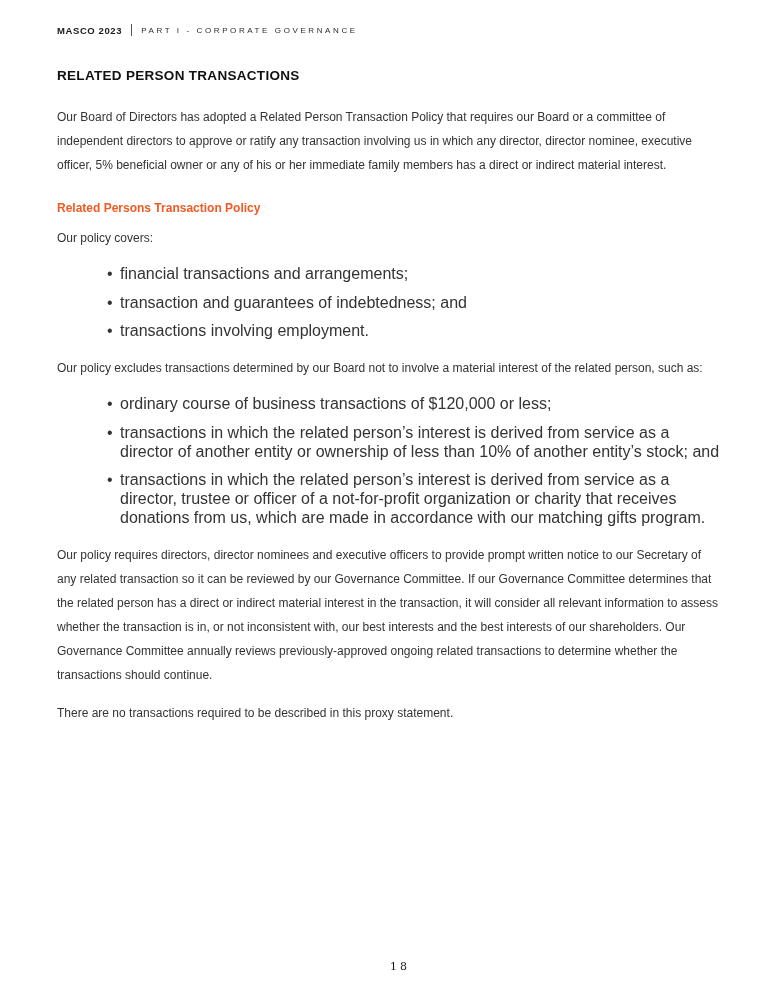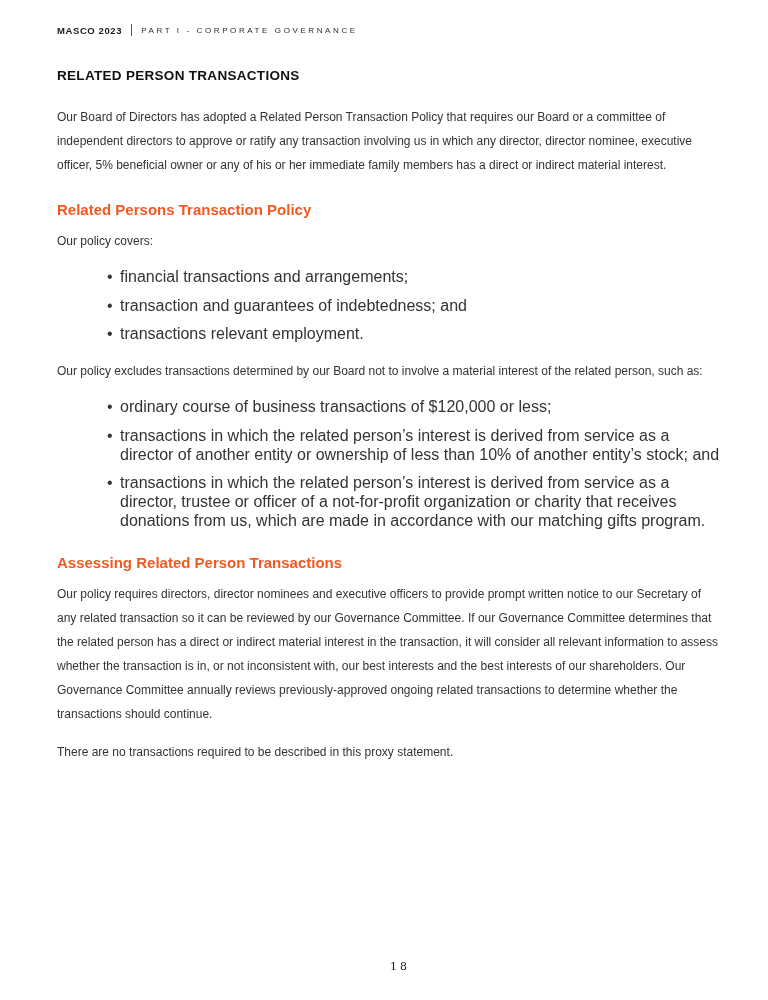--- a/index.html
+++ b/index.html
@@ -49,21 +49,21 @@
     margin-bottom: 22px;
   }
   p.body-text {
     font-size: 12px;
     line-height: 24px;
     color: #333333;
     margin-bottom: 14px;
   }
   h2.sub-heading {
     color: #f05a23;
-    font-size: 15px;
+    font-size: 12px;
     font-weight: bold;
     margin-top: 24px;
     margin-bottom: 11px;
   }
   ul.bullet-list {
     list-style: none;
     margin: 2px 0 16px 0;
     padding-left: 50px;
   }
   ul.bullet-list li {
@@ -112,32 +112,31 @@
 
   <p class="body-text">Our Board of Directors has adopted a Related Person Transaction Policy that requires our Board or a committee of independent directors to approve or ratify any transaction involving us in which any director, director nominee, executive officer, 5% beneficial owner or any of his or her immediate family members has a direct or indirect material interest.</p>
 
   <h2 class="sub-heading">Related Persons Transaction Policy</h2>
 
   <p class="body-text">Our policy covers:</p>
 
   <ul class="bullet-list">
     <li>financial transactions and arrangements;</li>
     <li>transaction and guarantees of indebtedness; and</li>
-    <li>transactions relevant employment.</li>
+    <li>transactions involving employment.</li>
   </ul>
 
   <p class="body-text">Our policy excludes transactions determined by our Board not to involve a material interest of the related person, such as:</p>
 
   <ul class="bullet-list">
     <li>ordinary course of business transactions of $120,000 or less;</li>
     <li>transactions in which the related person’s interest is derived from service as a director of another entity or ownership of less than 10% of another entity’s stock; and</li>
     <li>transactions in which the related person’s interest is derived from service as a director, trustee or officer of a not-for-profit organization or charity that receives donations from us, which are made in accordance with our matching gifts program.</li>
   </ul>
 
-  <h2 class="sub-heading">Assessing Related Person Transactions</h2>
 
   <p class="body-text">Our policy requires directors, director nominees and executive officers to provide prompt written notice to our Secretary of any related transaction so it can be reviewed by our Governance Committee. If our Governance Committee determines that the related person has a direct or indirect material interest in the transaction, it will consider all relevant information to assess whether the transaction is in, or not inconsistent with, our best interests and the best interests of our shareholders. Our Governance Committee annually reviews previously-approved ongoing related transactions to determine whether the transactions should continue.</p>
 
 
   <p class="body-text">There are no transactions required to be described in this proxy statement.</p>
 
 </div>
 
 <div class="page-footer">
   <span class="page-number">18</span>

